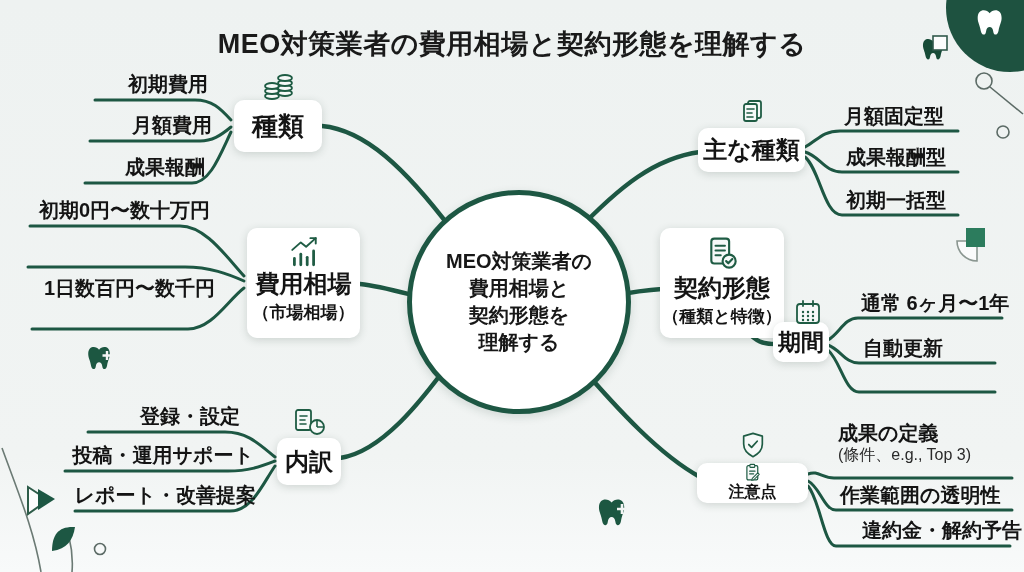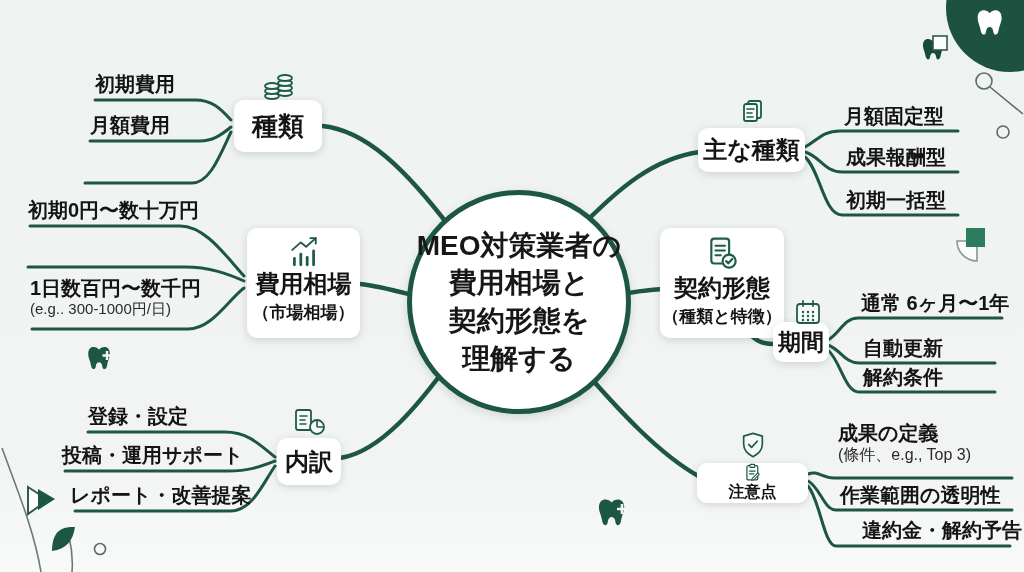--- a/index.html
+++ b/index.html
@@ -13,33 +13,33 @@
   svg.layer{position:absolute;left:0;top:0;}
   .title{
     position:absolute;top:26px;left:0;width:1024px;text-align:center;
     font-size:27px;font-weight:800;letter-spacing:.5px;color:#1a1a1a;
   }
   .center-circle{
     position:absolute;left:407px;top:190px;width:214px;height:214px;
     background:#fff;border:5px solid #1d5743;border-radius:50%;
     box-shadow:0 3px 10px rgba(30,60,45,.15);
     display:flex;flex-direction:column;align-items:center;justify-content:center;
-    font-size:28px;font-weight:800;line-height:1.34;text-align:center;
+    font-size:20px;font-weight:800;line-height:1.34;text-align:center;
   }
   .node{
     position:absolute;background:#fff;border-radius:10px;
     box-shadow:0 2px 8px rgba(40,60,50,.18);
     display:flex;align-items:center;justify-content:center;
     font-weight:800;color:#141414;
   }
   .node.col{flex-direction:column;justify-content:flex-start;padding-top:8px;}
   .node .float-icon{position:absolute;left:50%;transform:translateX(-50%);}
   .node .sub{font-size:17px;font-weight:700;margin-top:1px;}
   .leaf{position:absolute;font-weight:700;font-size:20px;color:#141414;
-        text-align:left;line-height:1.2;}
+        text-align:right;line-height:1.2;}
   .leaf.right{text-align:left;padding-left:6px;}
   .leaf .sub{display:block;font-size:15px;font-weight:500;color:#2a2a2a;line-height:1.25;}
   .icn{display:block;}
 </style>
 </head>
 <body>
 
 <div id="stage">
 
   <svg class="layer" width="1024" height="572" viewBox="0 0 1024 572">
@@ -113,20 +113,21 @@
 
       <polygon points="28,487 28,514 48,500" fill="#fdfdfd" stroke="#2e5c49" stroke-width="2"></polygon>
       <polygon points="38,489 38,510 55,499" fill="#1d5743"></polygon>
       <path d="M2,448 C18,492 34,530 41,572" stroke="#6b7a74" stroke-width="1.6" fill="none"></path>
       <path d="M69,537 C72,549 73,560 72,572" stroke="#6b7a74" stroke-width="1.6" fill="none"></path>
       <path d="M52,551 C52,534 59,526 75,527 C73,540 67,549 52,551 Z" fill="#1d5743"></path>
       <circle cx="100" cy="549" r="5.5" stroke="#5c6b66" stroke-width="1.6" fill="none"></circle>
     </g>
   </svg>
 
+  <div class="title">MEO対策業者の費用相場と契約形態を理解する</div>
 
   <div class="center-circle">
     <span>MEO対策業者の</span>
     <span>費用相場と</span>
     <span>契約形態を</span>
     <span>理解する</span>
   </div>
 
   <div class="node" style="left:234px;top:100px;width:88px;height:52px;font-size:26px;">
     <svg class="float-icon" style="top:-26px;" width="38" height="30" viewBox="0 0 38 30">
@@ -137,41 +138,41 @@
         <ellipse cx="26" cy="19" rx="7" ry="3"></ellipse>
           <ellipse cx="26" cy="14" rx="7" ry="3"></ellipse>
           <ellipse cx="26" cy="9" rx="7" ry="3"></ellipse>
           <ellipse cx="26" cy="4" rx="7" ry="3"></ellipse>
       </g>
     </svg>
     <span>種類</span>
   </div>
   <div class="leaf" style="left:95px;top:72px;width:113px;">初期費用</div>
   <div class="leaf" style="left:90px;top:113px;width:122px;">月額費用</div>
+  <div class="leaf" style="left:85px;top:155px;width:120px;">成果報酬</div>
 
   <div class="node col" style="left:247px;top:228px;width:113px;height:102px;font-size:24px;">
     <svg class="icn" width="36" height="32" viewBox="0 0 32 30">
       <g stroke="#1f5c44" stroke-width="2.6" fill="none" stroke-linecap="round">
         <path d="M7,27 V21"></path>
           <path d="M13,27 V17"></path>
           <path d="M19,27 V20"></path>
           <path d="M25,27 V14"></path>
       </g>
       <g stroke="#1f5c44" stroke-width="1.8" fill="none" stroke-linecap="round" stroke-linejoin="round">
         <path d="M5,13 L13,6 L18,10 L27,2"></path>
           <path d="M22,2 h5 v5"></path>
       </g>
     </svg>
     <span>費用相場</span>
     <span class="sub">（市場相場）</span>
   </div>
   <div class="leaf" style="left:28px;top:198px;width:182px;">初期0円〜数十万円</div>
   <div class="leaf" style="left:30px;top:276px;width:185px;">
     <span>1日数百円〜数千円</span>
-    <span class="sub">(e.g.. 300-1000円/日)</span>
   </div>
 
   <div class="node" style="left:277px;top:438px;width:64px;height:47px;font-size:24px;">
     <svg class="float-icon" style="top:-31px;" width="40" height="32" viewBox="0 0 40 32">
       <g stroke="#1f5c44" stroke-width="1.8" fill="#f6f9f8">
         <rect x="7" y="3" width="15" height="20" rx="2"></rect>
       </g>
       <g stroke="#1f5c44" stroke-width="1.6" fill="none" stroke-linecap="round">
         <path d="M11,9 h7"></path>
           <path d="M11,13 h5"></path>
@@ -232,21 +233,20 @@
           <circle cx="20" cy="18" r="1.2"></circle>
         <circle cx="10" cy="22" r="1.2"></circle>
           <circle cx="15" cy="22" r="1.2"></circle>
           <circle cx="20" cy="22" r="1.2"></circle>
       </g>
     </svg>
     <span>期間</span>
   </div>
   <div class="leaf right" style="left:855px;top:291px;width:160px;">通常 6ヶ月〜1年</div>
   <div class="leaf right" style="left:857px;top:336px;width:140px;">自動更新</div>
-  <div class="leaf right" style="left:857px;top:365px;width:140px;">解約条件</div>
 
   <div class="node" style="left:697px;top:463px;width:111px;height:40px;font-size:16px;flex-direction:column;">
     <svg class="float-icon" style="top:-33px;" width="28" height="30" viewBox="0 0 30 30">
       <path d="M15,2.5 L25,5.5 V14 C25,20 21,24.5 15,27.5 C9,24.5 5,20 5,14 V5.5 Z" fill="#f6f9f8" stroke="#1f5c44" stroke-width="1.8" stroke-linejoin="round"></path>
       <path d="M10.5,14.5 l3,3 l6,-6.5" stroke="#1f5c44" stroke-width="1.9" fill="none" stroke-linecap="round" stroke-linejoin="round"></path>
     </svg>
     <svg class="icn" width="24" height="26" viewBox="0 0 26 28">
       <rect x="4" y="4" width="16" height="21" rx="2" fill="#f6f9f8" stroke="#1f5c44" stroke-width="1.8"></rect>
       <rect x="8.5" y="2" width="7" height="4.5" rx="1" fill="#f6f9f8" stroke="#1f5c44" stroke-width="1.6"></rect>
       <path d="M8,12 h8 M8,16 h6" stroke="#1f5c44" stroke-width="1.6" stroke-linecap="round"></path>

